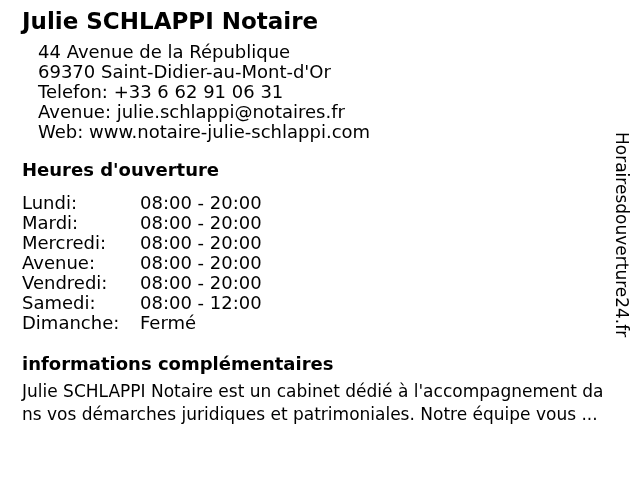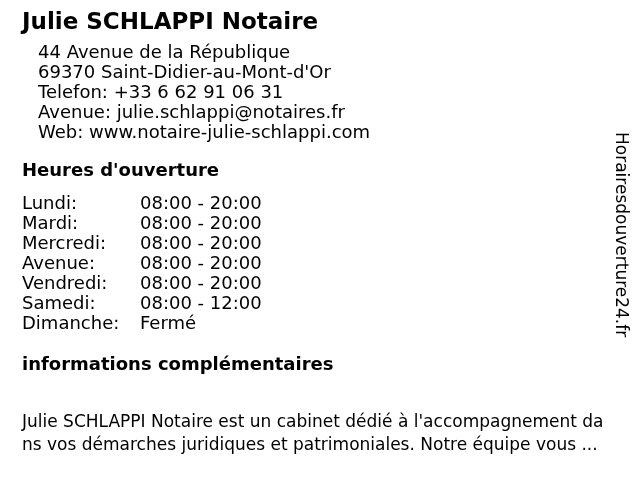--- a/index.html
+++ b/index.html
@@ -56,21 +56,20 @@
     white-space: nowrap;
   }
   .hours-time { white-space: nowrap; }
 
   .info-text {
     left: 22px;
     top: 380px;
     width: 600px;
     font-size: 17px;
     line-height: 23px;
-    margin-top: 30px;
   }
   .info-line { white-space: nowrap; }
 
   .watermark {
     top: 132px;
     right: 8px;
     font-size: 17px;
     writing-mode: vertical-rl;
     text-orientation: mixed;
     white-space: nowrap;

